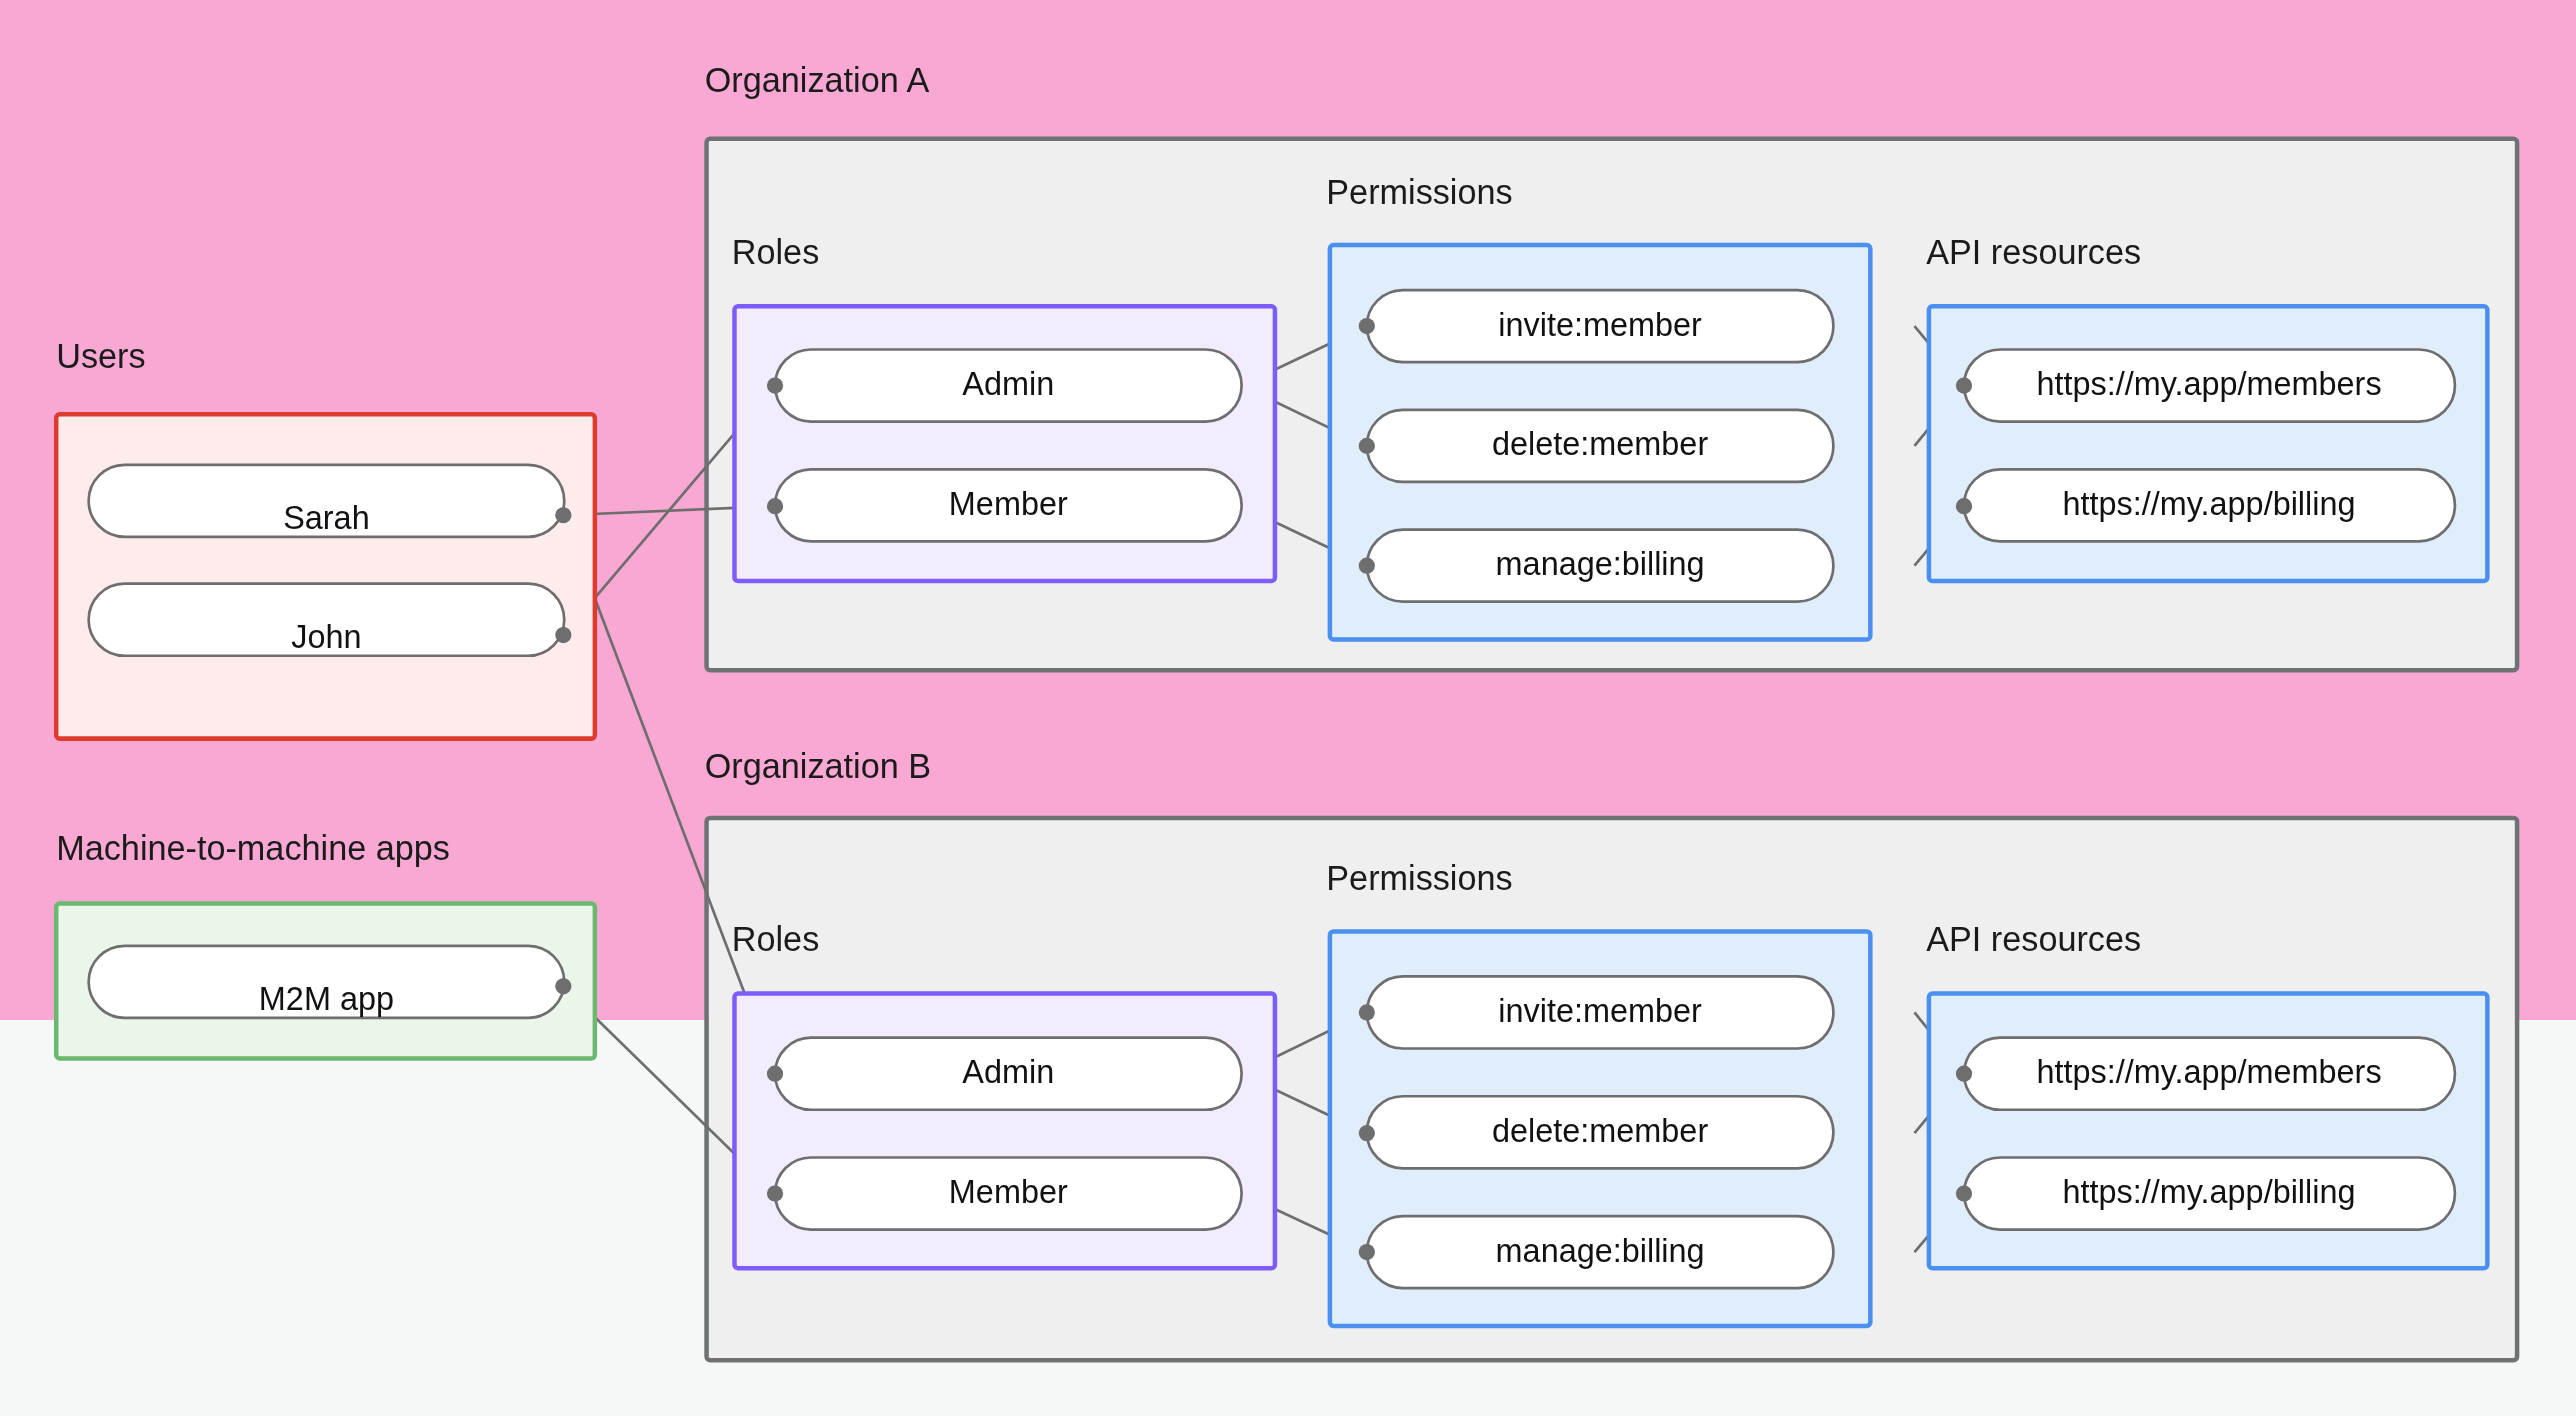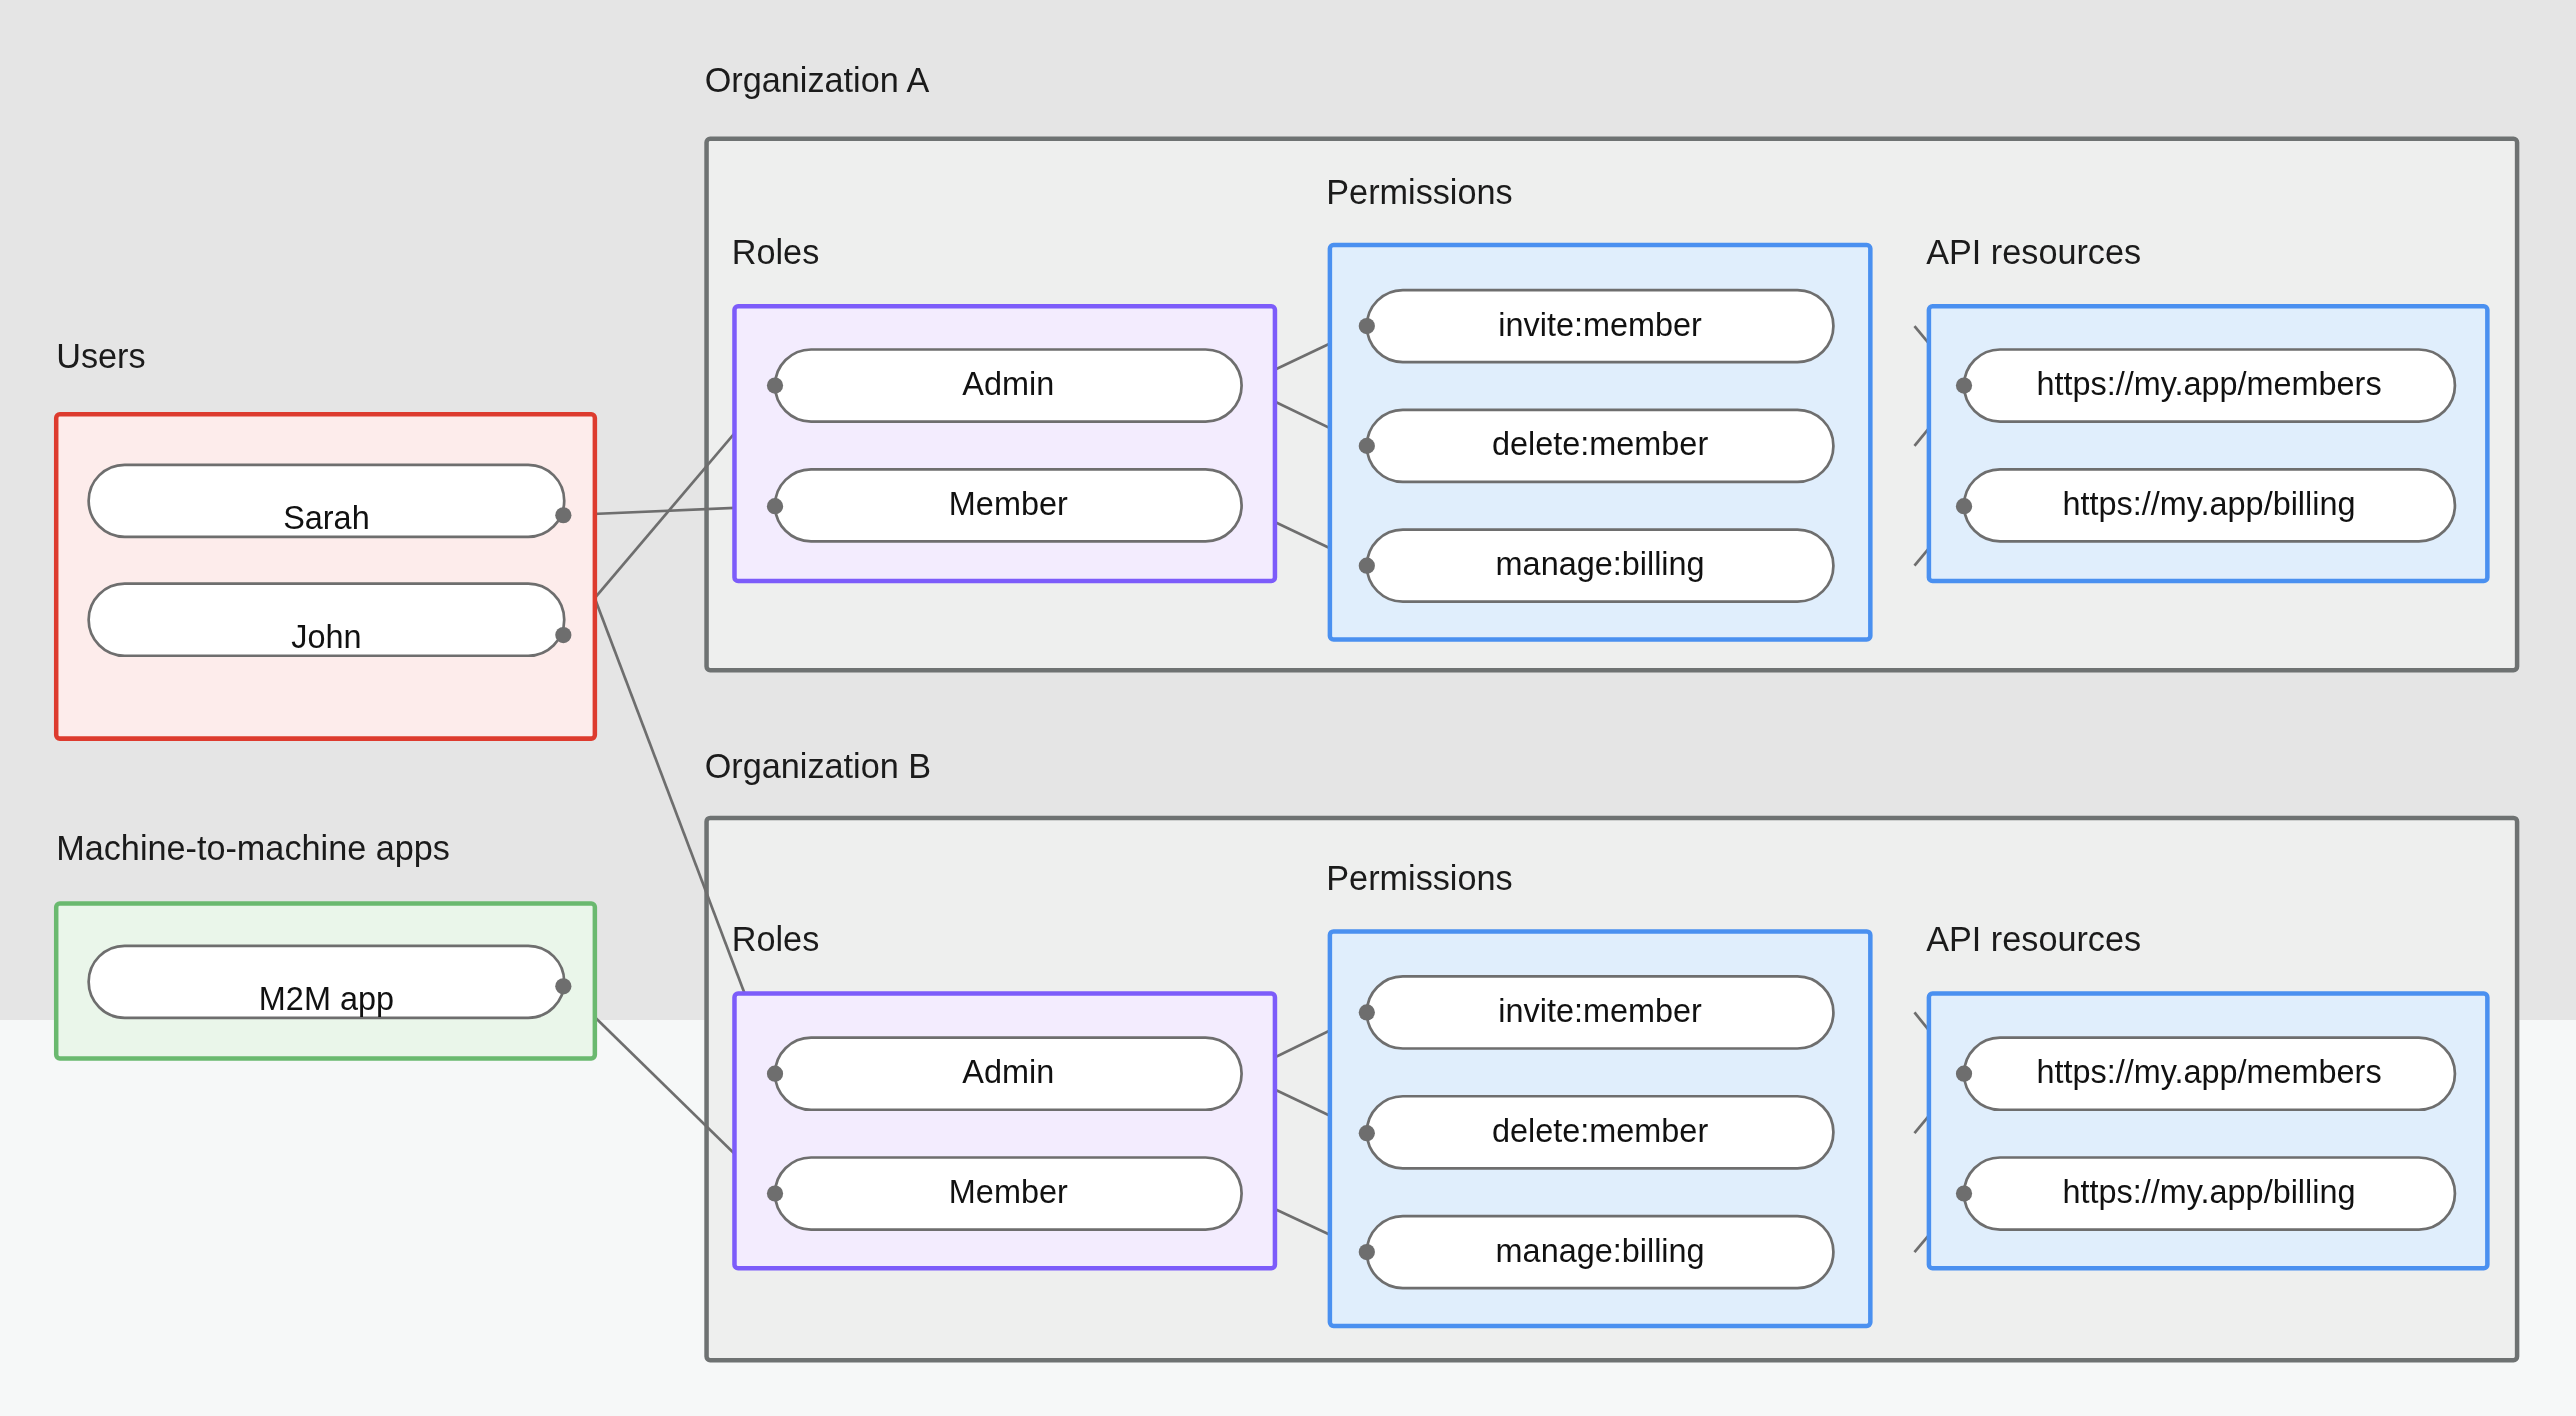--- a/index.html
+++ b/index.html
@@ -10,21 +10,21 @@
   body {
     width: 2576px;
     height: 1416px;
     font-family: "Liberation Sans", sans-serif;
     overflow: hidden;
   }
   #canvas {
     position: relative;
     width: 2576px;
     height: 1020px;
-    background: #e5e5e5;
+    background: #f9a8d4;
   }
   svg.diagram {
     position: absolute;
     left: 0;
     top: 0;
     width: 2576px;
     height: 1416px;
   }
   .grp-label {
     font-size: 38px;

